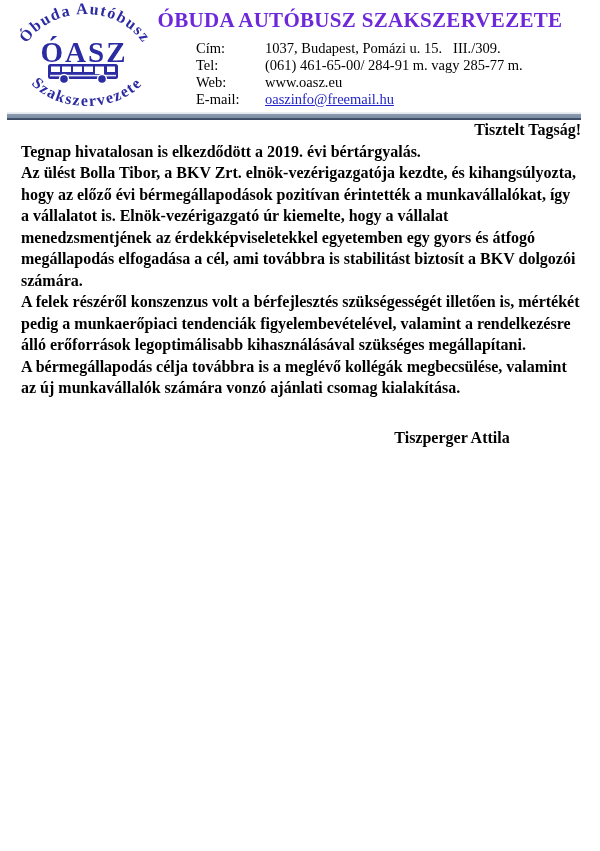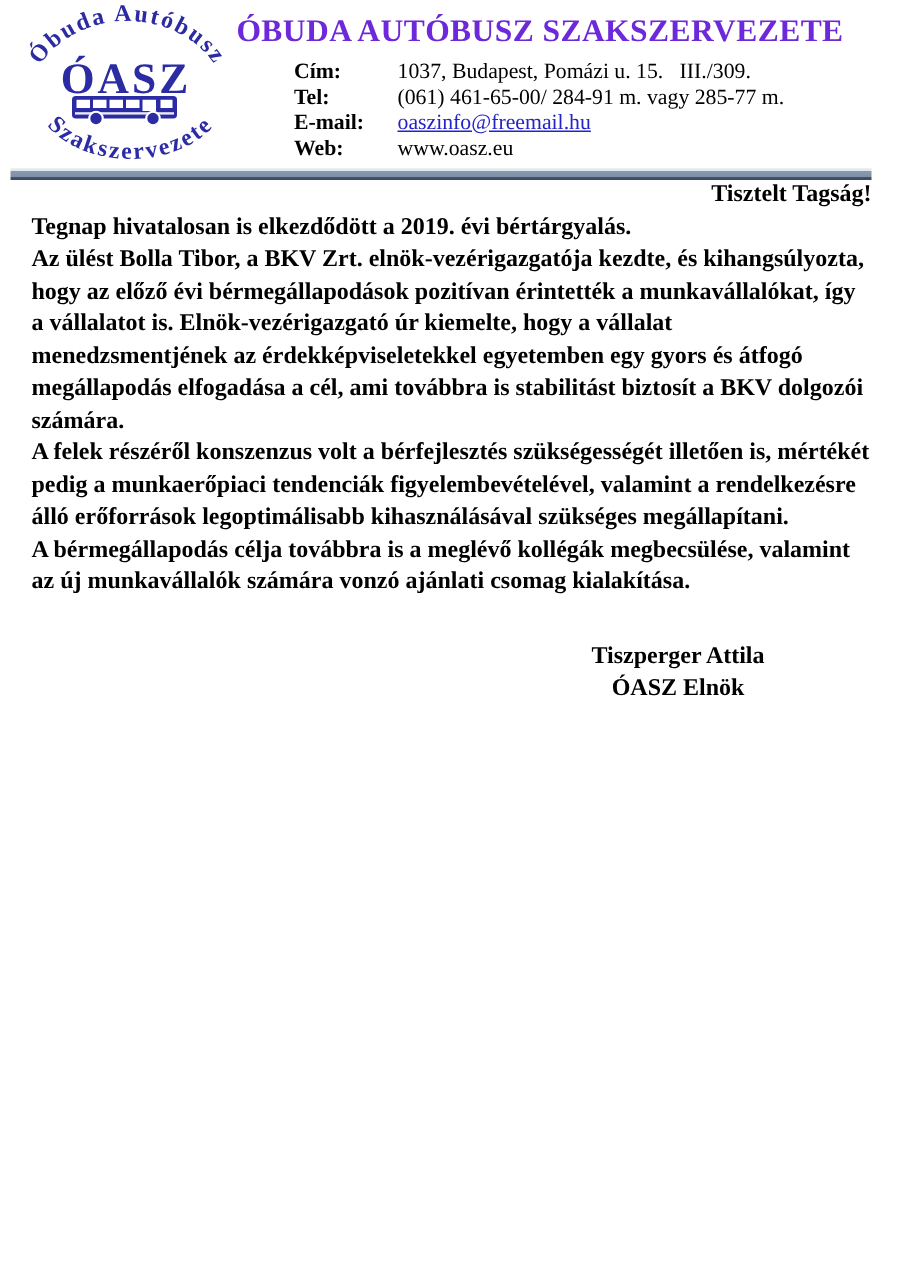--- a/index.html
+++ b/index.html
@@ -19,21 +19,21 @@
   .page-title{
     position:absolute;left:148px;top:8px;width:424px;
     text-align:center;font-size:21px;font-weight:bold;
     color:#6d28d9;letter-spacing:0.3px;white-space:nowrap;
   }
   .contact{
     position:absolute;left:196px;top:40px;
     font-size:14.5px;line-height:16.9px;
   }
   .contact-row{white-space:nowrap;}
-  .contact-label{display:inline-block;width:69px;font-weight:bold;}
+  .contact-label{display:inline-block;width:69px;}
   .contact-value{white-space:pre;}
   .email-link{color:#2323c8;text-decoration:underline;cursor:pointer;}
   .divider{
     position:absolute;left:7px;top:112px;width:574px;height:8px;
     background:linear-gradient(to bottom,
       #eef1f4 0px,#dfe4ea 2px,#8a9aae 2px,#7e90a6 6px,#44546c 6px,#3a4a62 8px);
   }
   
   .content{
     position:absolute;left:21px;top:119px;width:560px;
@@ -86,34 +86,33 @@
   <div class="page-title">ÓBUDA AUTÓBUSZ SZAKSZERVEZETE</div>
 
   <div class="contact">
     <div class="contact-row">
       <span class="contact-label">Cím:</span><span class="contact-value">1037, Budapest, Pomázi u. 15.   III./309.</span>
     </div>
     <div class="contact-row">
       <span class="contact-label">Tel:</span><span class="contact-value">(061) 461-65-00/ 284-91 m. vagy 285-77 m.</span>
     </div>
     <div class="contact-row">
-      <span class="contact-label">E-mail:</span><a class="contact-value email-link">oaszinfo@freemail.hu</a>
+      <span class="contact-label">Web:</span><span class="contact-value">www.oasz.eu</span>
     </div>
     <div class="contact-row">
-      <span class="contact-label">Web:</span><span class="contact-value">www.oasz.eu</span>
+      <span class="contact-label">E-mail:</span><a class="contact-value email-link">oaszinfo@freemail.hu</a>
     </div>
   </div>
 
   <div class="divider"></div>
 
   <div class="content">
     <p class="salutation">Tisztelt Tagság!</p>
     <p class="p-intro">Tegnap hivatalosan is elkezdődött a 2019. évi bértárgyalás.</p>
     <p class="p-1">Az ülést Bolla Tibor, a BKV Zrt. elnök-vezérigazgatója kezdte, és kihangsúlyozta, hogy az előző évi bérmegállapodások pozitívan érintették a munkavállalókat, így a vállalatot is. Elnök-vezérigazgató úr kiemelte, hogy a vállalat menedzsmentjének az érdekképviseletekkel egyetemben egy gyors és átfogó megállapodás elfogadása a cél, ami továbbra is stabilitást biztosít a BKV dolgozói számára.</p>
     <p class="p-2">A felek részéről konszenzus volt a bérfejlesztés szükségességét illetően is, mértékét pedig a munkaerőpiaci tendenciák figyelembevételével, valamint a rendelkezésre álló erőforrások legoptimálisabb kihasználásával szükséges megállapítani.</p>
     <p class="p-3">A bérmegállapodás célja továbbra is a meglévő kollégák megbecsülése, valamint az új munkavállalók számára vonzó ajánlati csomag kialakítása.</p>
     <div class="signature">
       <div>Tiszperger Attila</div>
-      <div>ÓASZ Elnök</div>
     </div>
   </div>
 
 </div>
 
 </body></html>

